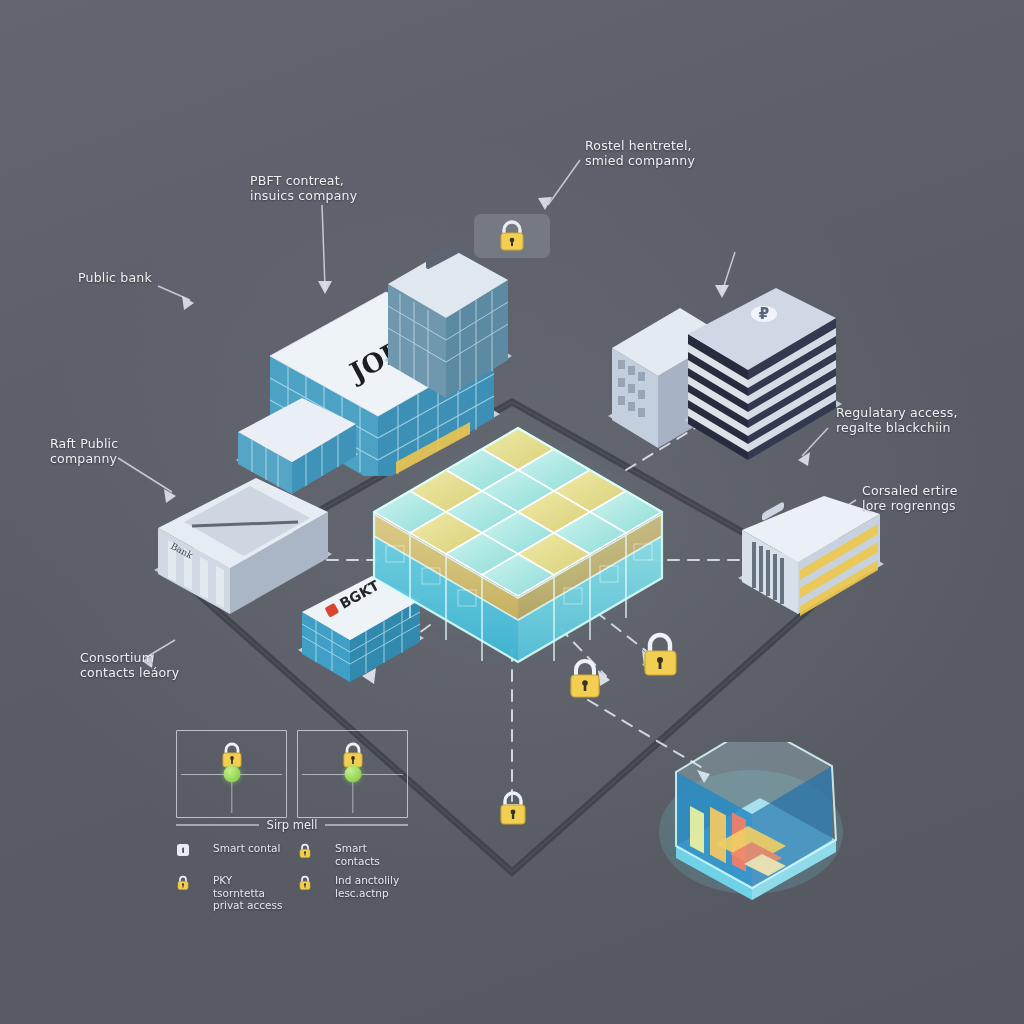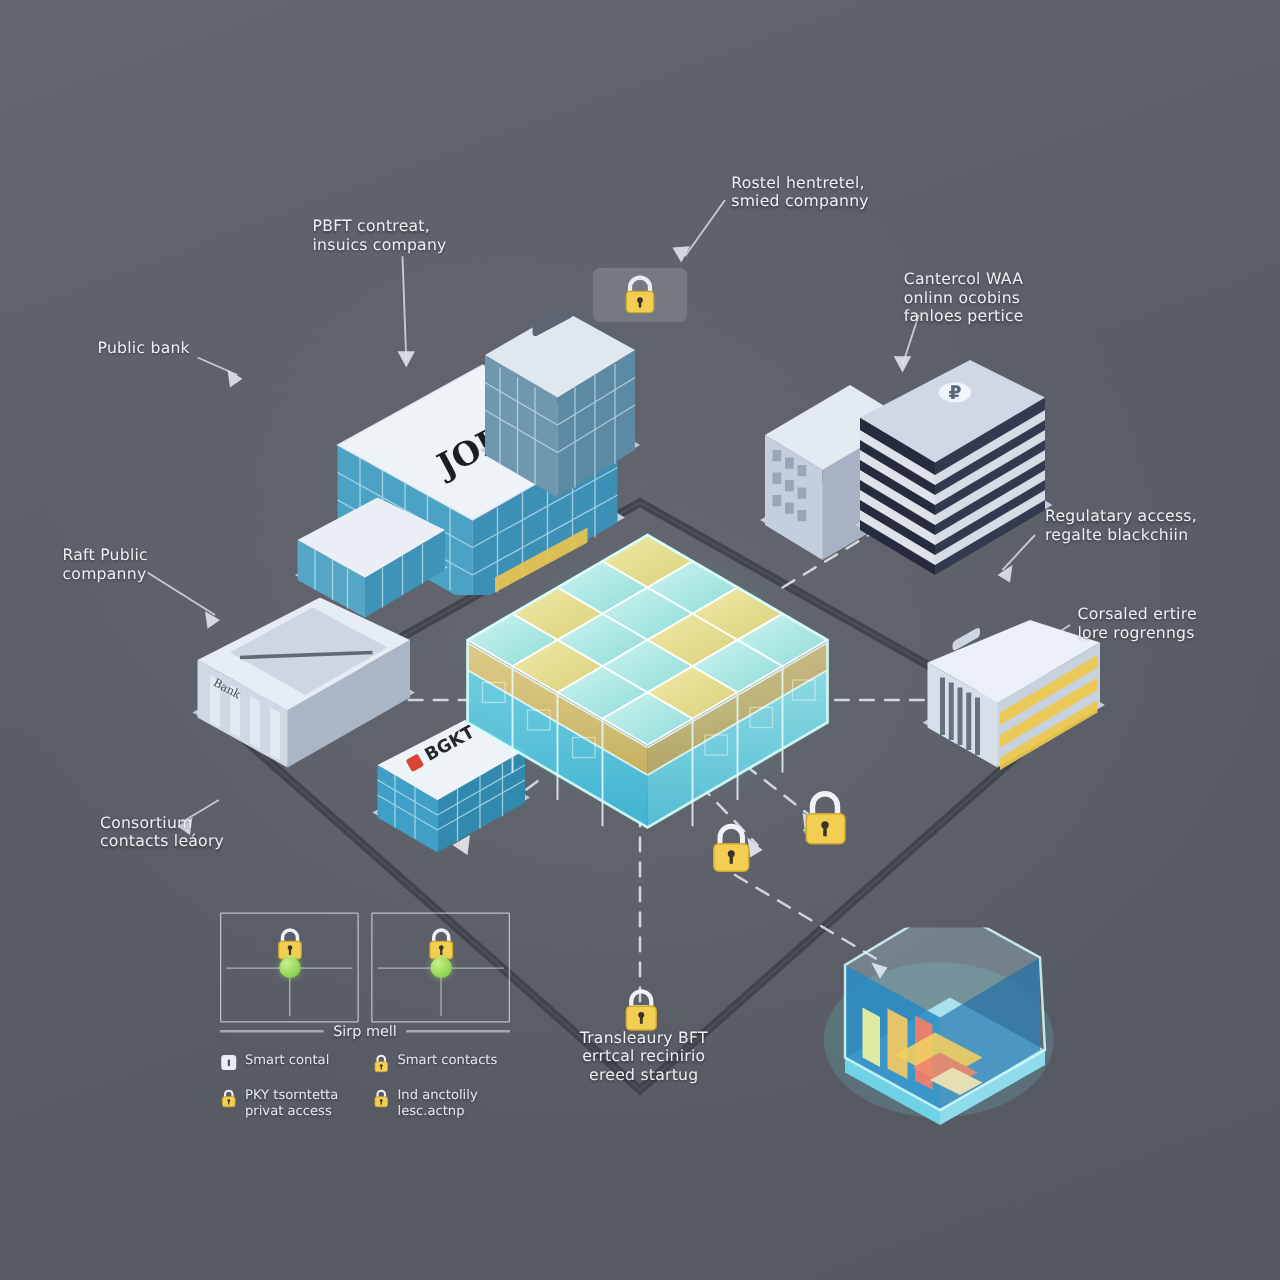--- a/index.html
+++ b/index.html
@@ -62,21 +62,21 @@
     width:17px;height:17px;border-radius:50%;
     background:radial-gradient(circle at 35% 30%,#c6f08a,#8fd24f 70%,#6fb636);
     box-shadow:0 0 5px rgba(150,220,110,.6);
   }
   #legend-sub{
     margin-top:0;display:flex;align-items:center;gap:8px;
     color:#e8ebf0;font-size:11.5px;text-shadow:0 1px 2px rgba(0,0,0,.45);
   }
   #legend-sub .ln{flex:1;height:1.2px;background:rgba(226,230,238,.55);}
   #legend-items{margin-top:10px;display:grid;grid-template-columns:1fr 1fr;gap:7px 12px;}
-  .leg-item{display:flex;gap:6px;align-items:flex-start;}
+  .leg-item{display:flex;gap:23px;align-items:flex-start;}
   .leg-item .txt{color:#e4e8ee;font-size:10.5px;line-height:12.5px;white-space:pre-line;text-shadow:0 1px 2px rgba(0,0,0,.45);}
 </style>
 </head>
 <body>
 
 <div id="stage">
 
   <svg class="lyr" id="ground-edge" viewBox="0 0 1024 1024" width="1024" height="1024">
     <defs>
       <linearGradient id="gnd" x1="0" y1="0" x2="0" y2="1">
@@ -475,34 +475,28 @@
     <polygon points="96,146 180,98 180,110 96,158" fill="#bdeef8" opacity=".55"></polygon>
     <polygon points="20,30 96,72 176,24 100,-18" fill="#bff0fa" opacity=".25"></polygon>
     <polygon points="20,30 20,104 96,146 180,98 176,24 100,-18" fill="none" stroke="#d8fbff" stroke-width="2" opacity=".85"></polygon>
   </svg>
 
   <div class="label" style="left:78px;top:270px">Public bank</div>
   <div class="label" style="left:250px;top:173px">PBFT contreat,
 insuics company</div>
   <div class="label" style="left:585px;top:138px">Rostel hentretel,
 smied companny</div>
-  <div class="label" style="left:723px;top:215px">Cantercol WAA
-onlinn ocobins
-fanloes pertice</div>
   <div class="label" style="left:50px;top:436px">Raft Public
 companny</div>
   <div class="label" style="left:836px;top:405px">Regulatary access,
 regalte blackchiin</div>
   <div class="label" style="left:862px;top:483px">Corsaled ertire
 lore rogrenngs</div>
   <div class="label" style="left:80px;top:650px">Consortium
 contacts leáory</div>
-  <div class="label" style="left:458px;top:822px;text-align:center;width:130px;margin-left:-8px">Transleaury BFT
-errtcal recinirio
-ereed startug</div>
 
   <div id="legend">
 
     <div class="legend-boxes">
       <div class="legend-box">
         <span class="lk">
           <svg width="26" height="30" viewBox="0 0 26 30">
             <path d="M7 14 v-4 a6 6 0 0 1 12 0 v4" fill="none" stroke="#eef2f7" stroke-width="2.8" stroke-linecap="round"></path>
             <rect x="4" y="13" width="18" height="14" rx="2.5" fill="#f2cf52" stroke="#cfa72f" stroke-width="1"></rect>
             <circle cx="13" cy="18" r="1.9" fill="#3a3326"></circle>

